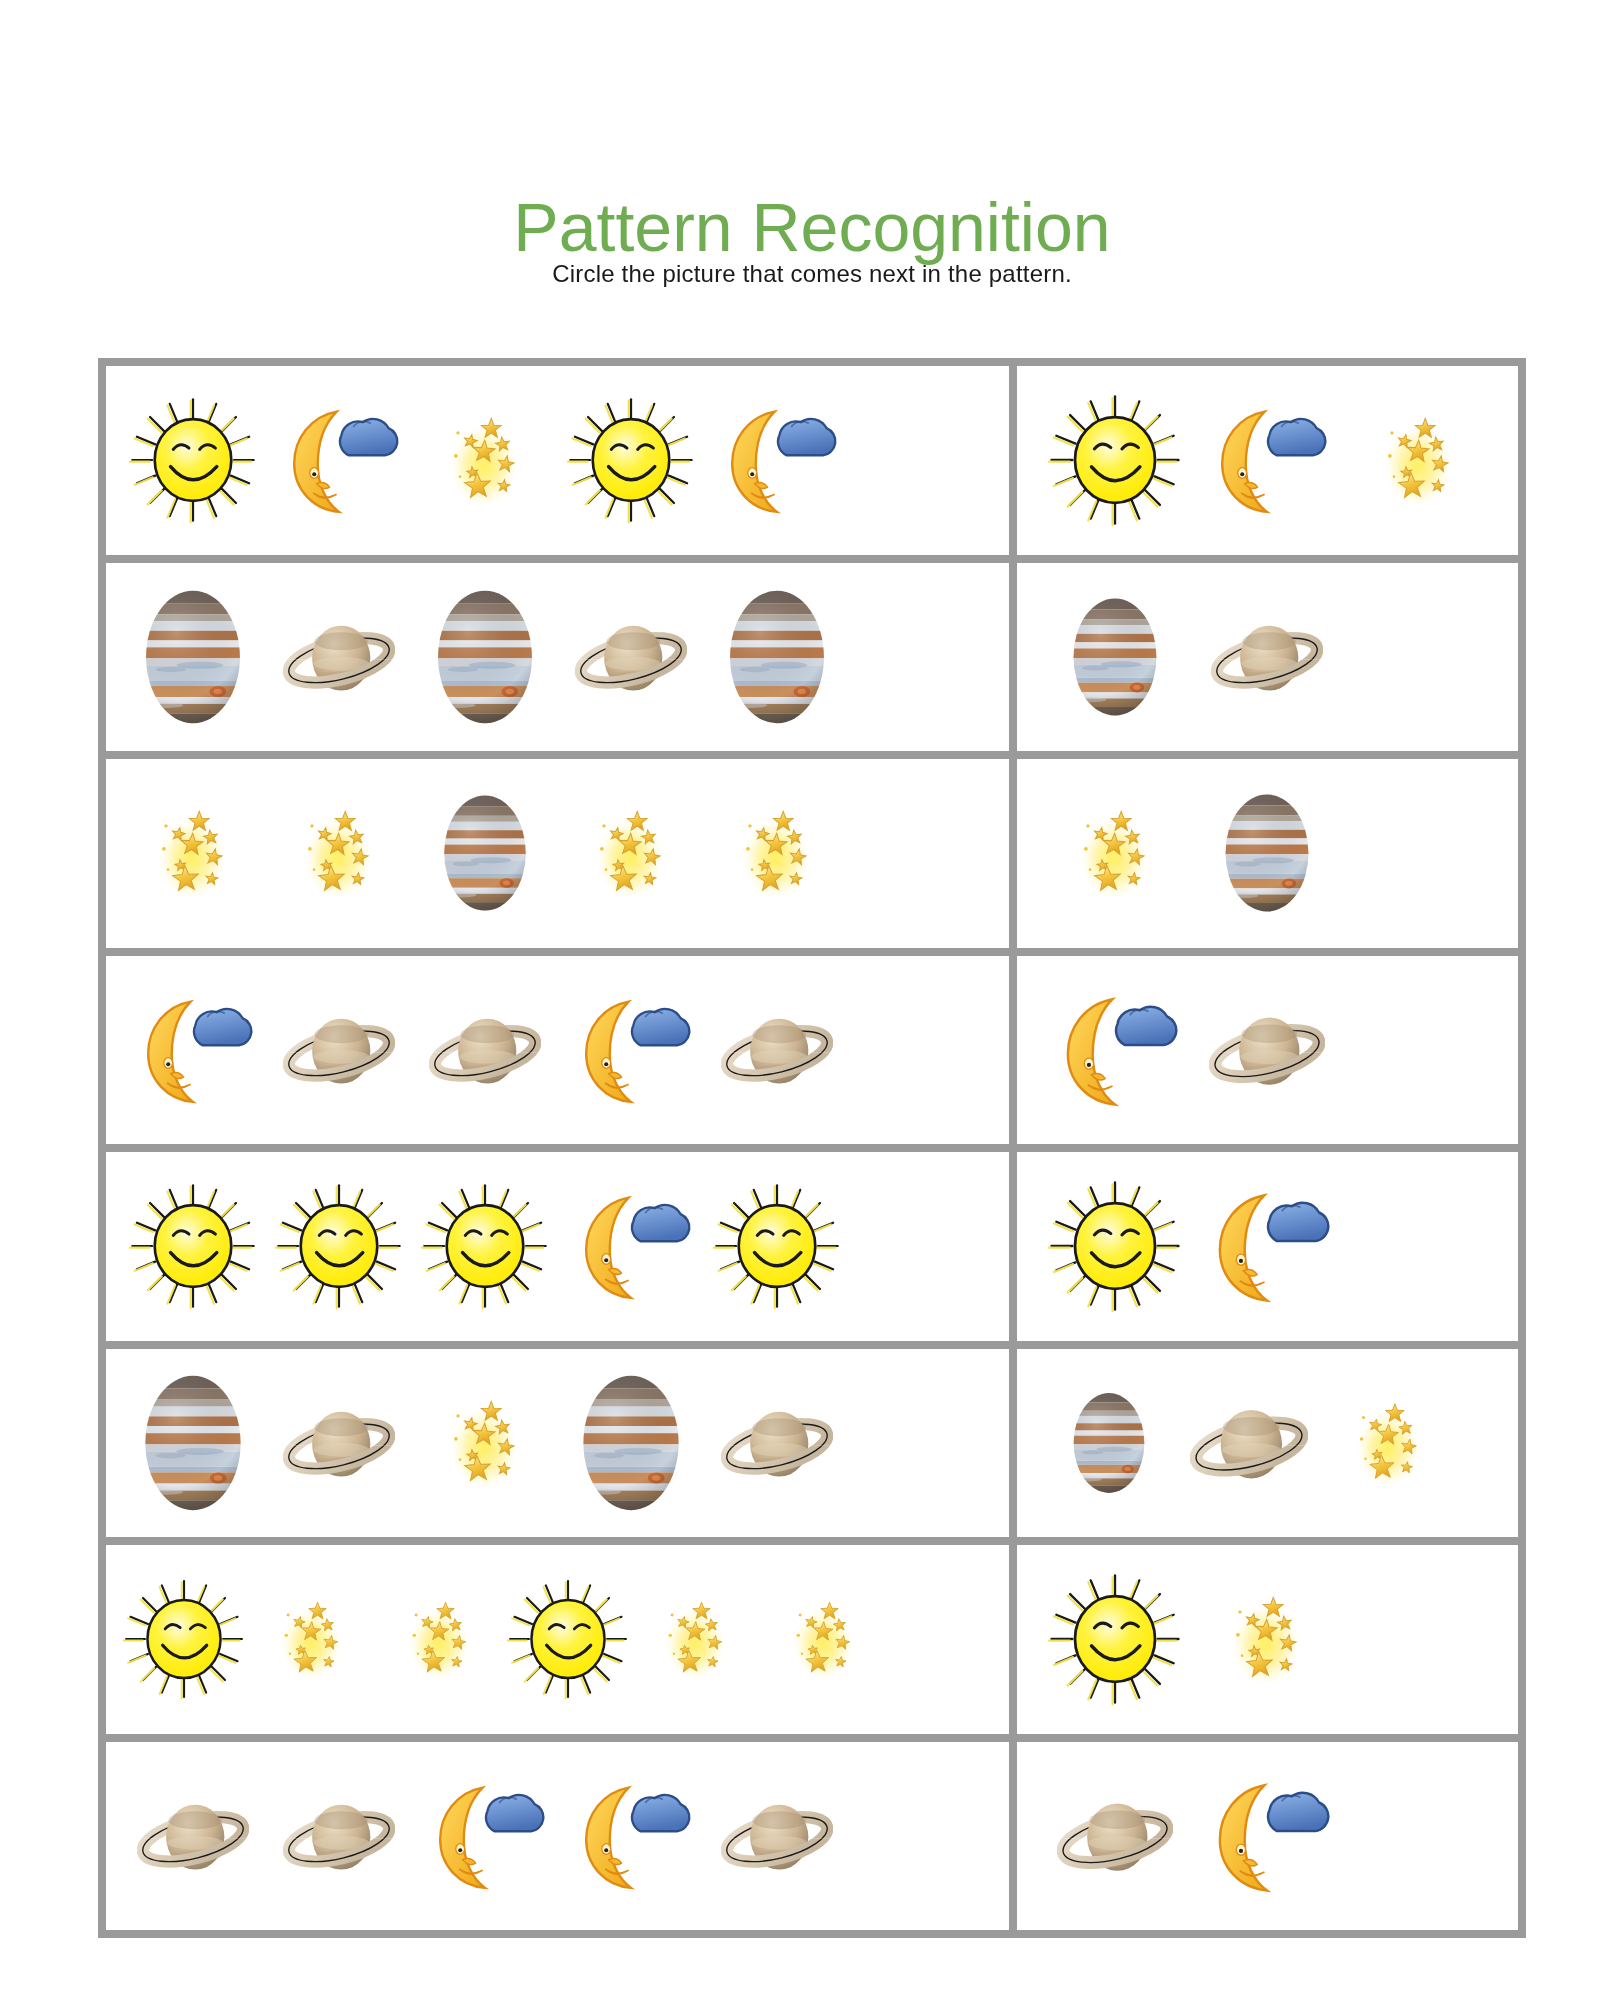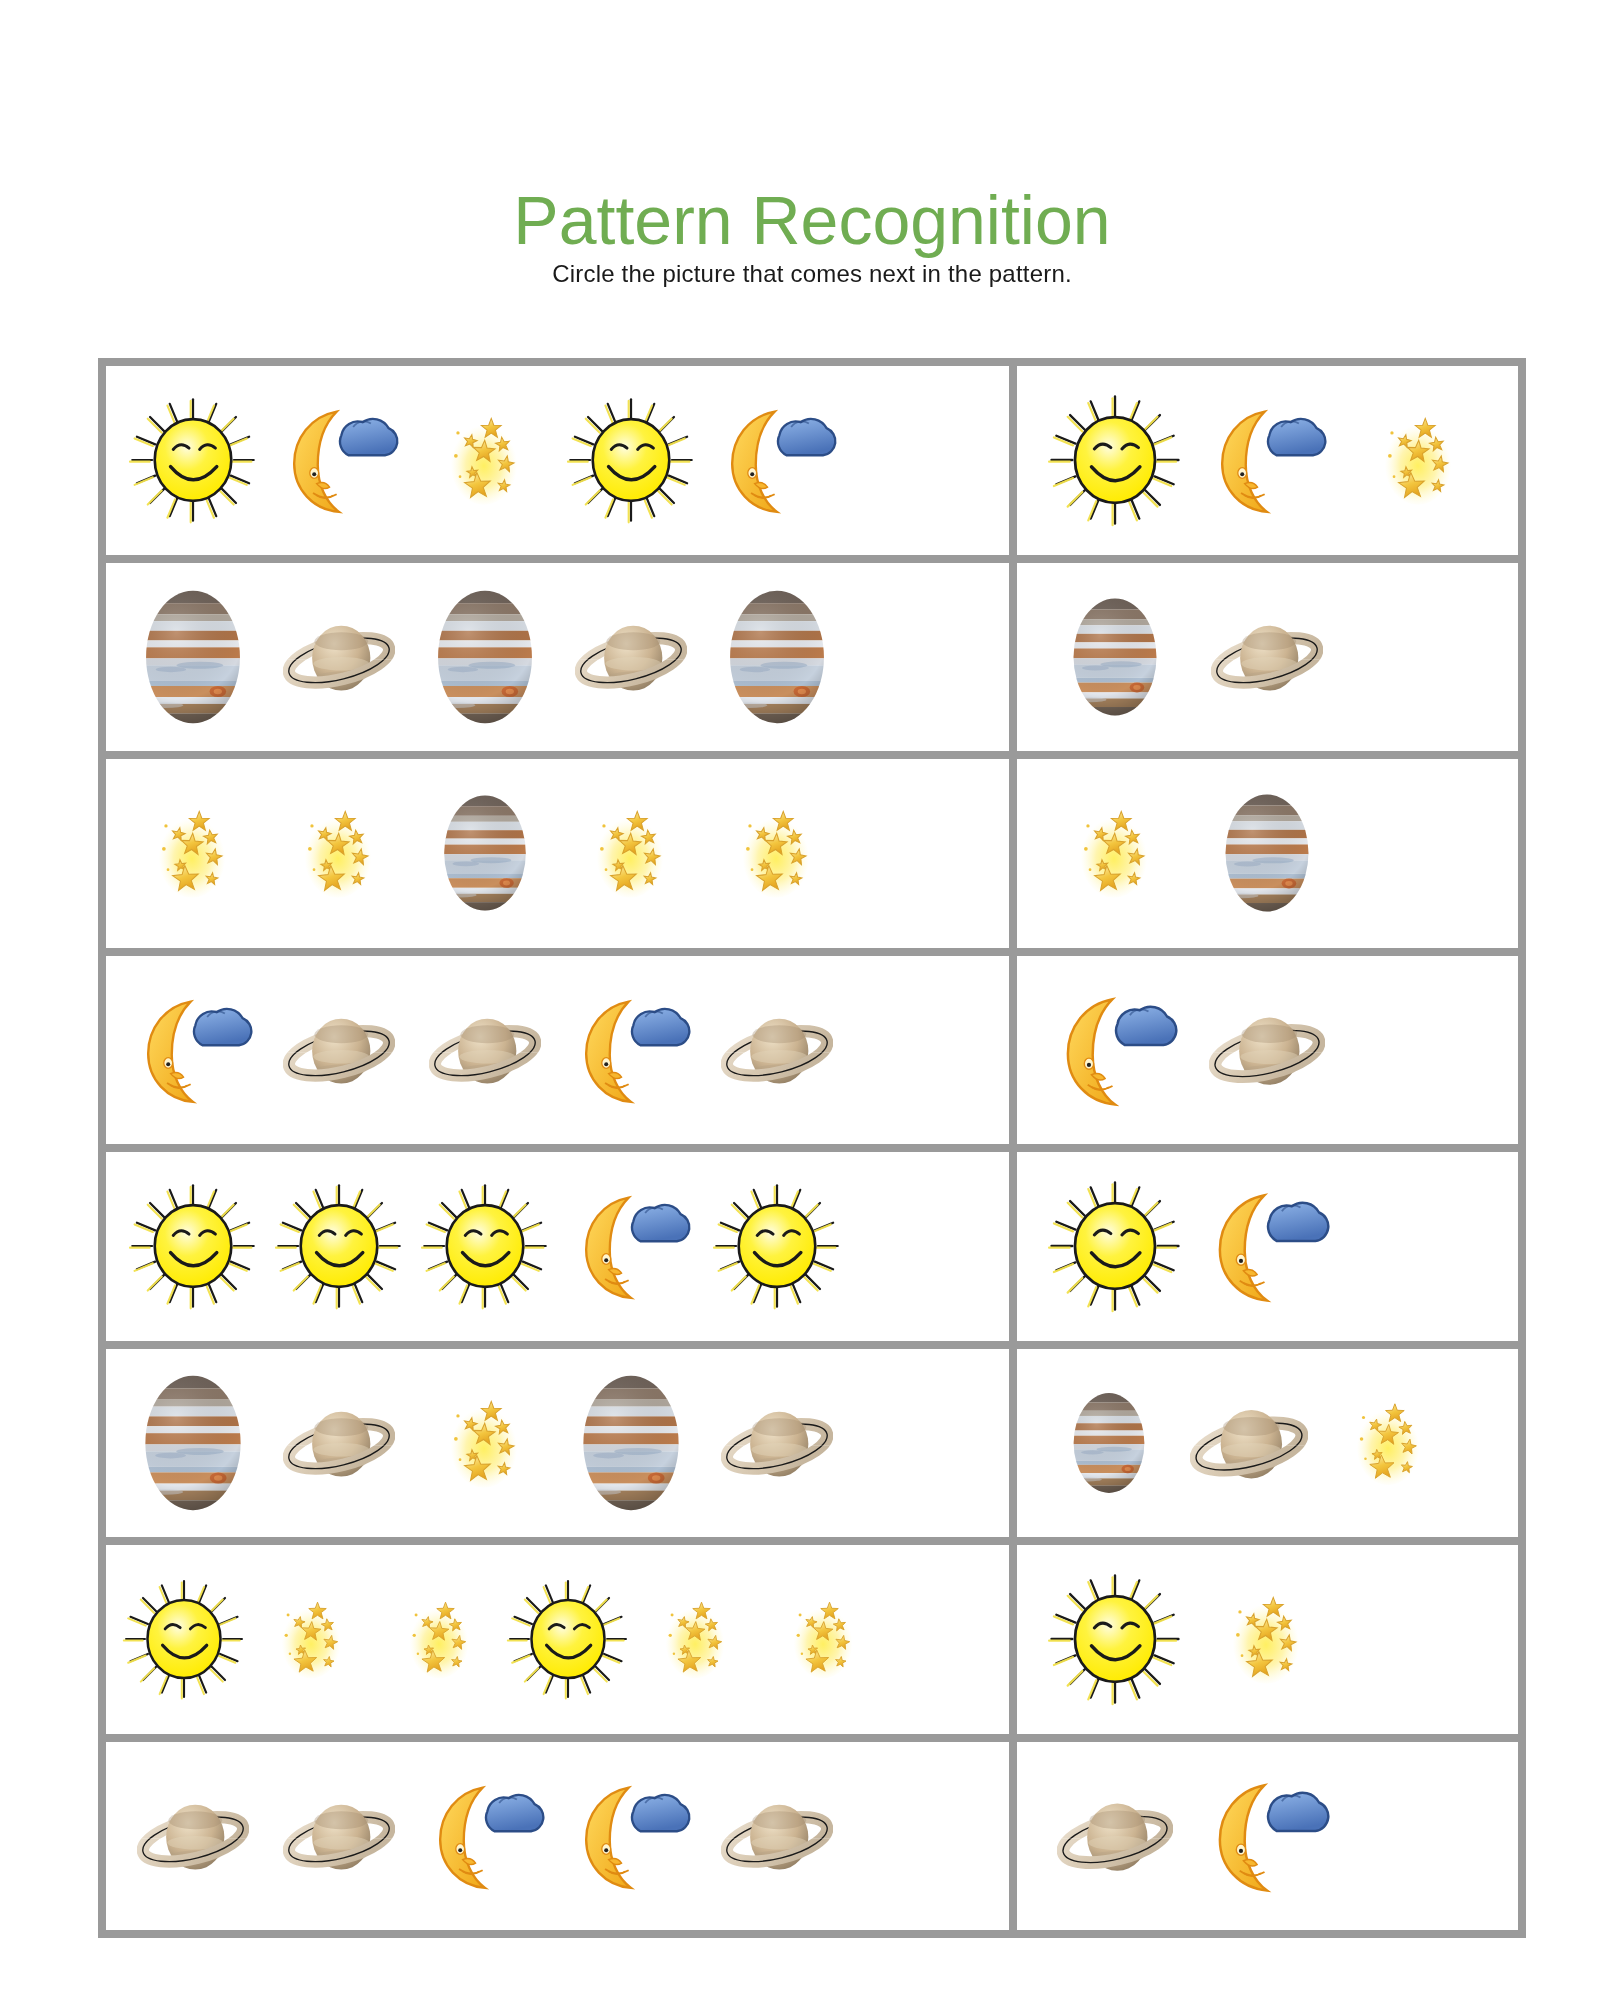--- a/index.html
+++ b/index.html
@@ -18,21 +18,21 @@
   .page {
     position: relative;
     width: 1624px;
     height: 2002px;
     box-sizing: border-box;
   }
 
   
   .worksheet-title {
     position: absolute;
-    top: 140px;
+    top: 147px;
     left: 0;
     width: 1624px;
     text-align: center;
     font-size: 68px;
     line-height: 1.0;
     font-weight: normal;
     color: #70ad52;
     letter-spacing: 0px;
   }
   .worksheet-subtitle {

